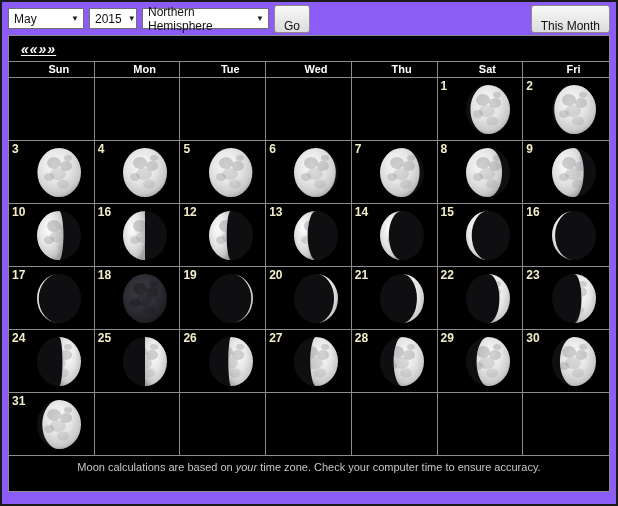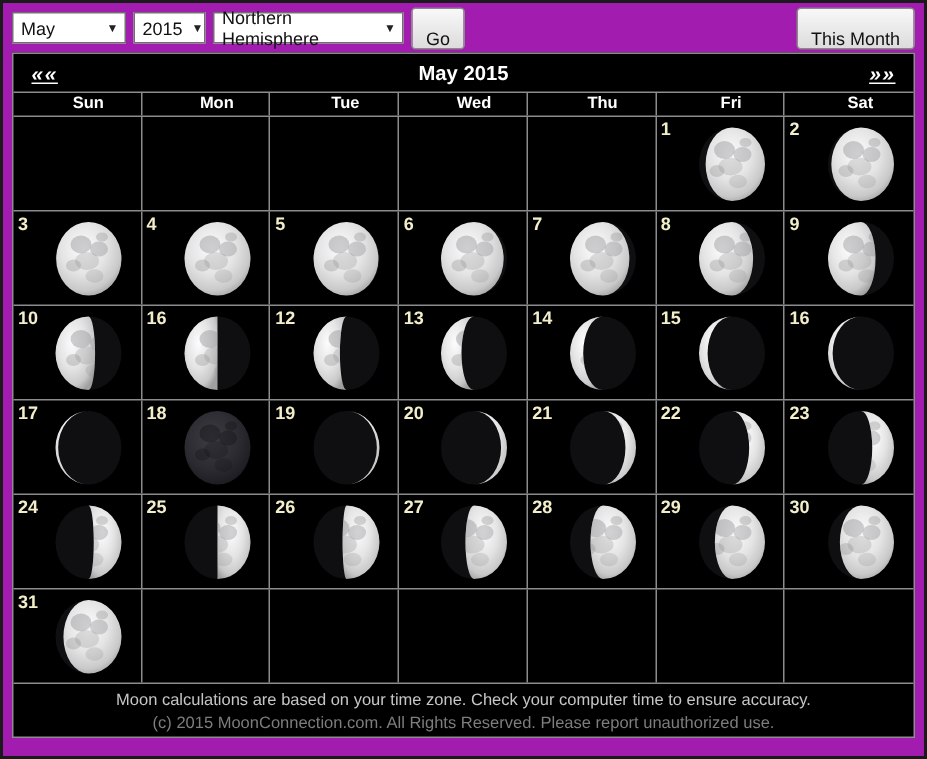--- a/index.html
+++ b/index.html
@@ -1,20 +1,20 @@
 <!DOCTYPE html>
 <html><head>
 <meta charset="utf-8">
 <style>
   * { margin:0; padding:0; box-sizing:border-box; }
   html,body { background:#e9e9e9; }
   body { font-family:"Liberation Sans", sans-serif; }
   .page {
     width:618px; height:506px;
-    background:#a21caf;
+    background:#8b5cf6;
     border:2px solid #1a1a1a;
     padding:6px;
     position:relative;
   }
   
   .toolbar { display:flex; align-items:center; gap:5px; height:21px; margin-bottom:6px; }
   .select {
     height:21px; background:#ffffff; border:1px solid #707070;
     display:flex; align-items:center; justify-content:space-between;
     font-size:12px; color:#111; padding:0 4px 0 5px; cursor:default;
@@ -62,21 +62,21 @@
     position:absolute; top:1px; left:3px;
     font-size:12px; font-weight:bold; color:#f2eec9;
   }
   .moon { position:absolute; top:5px; left:50%; margin-left:-16px; }
   
   .cal-footer {
     flex:1; border-top:1px solid #8c8c8c; text-align:center;
     padding-top:4px; line-height:15px;
   }
   .foot1 { font-size:11px; color:#c6c6c6; }
-  .foot1 .em { }
+  .foot1 .em { font-style:italic; }
   .foot2 { font-size:11px; color:#7d7d7d; }
 </style>
 </head>
 <body>
 
 <div class="page">
 
   <div class="toolbar">
     <div class="select sel-month">
       <span>May</span>
@@ -91,32 +91,31 @@
       <span class="caret">▼</span>
     </div>
     <button class="btn">Go</button>
     <button class="btn btn-this-month">This Month</button>
   </div>
 
   <div class="calendar">
 
     <div class="titlebar">
       <span class="navlink">««</span>
-      <span class="cal-title">May 2015</span>
       <span class="navlink">»»</span>
     </div>
 
     <div class="dowrow">
       <div class="dowcell">Sun</div>
       <div class="dowcell">Mon</div>
       <div class="dowcell">Tue</div>
       <div class="dowcell">Wed</div>
       <div class="dowcell">Thu</div>
+      <div class="dowcell">Sat</div>
       <div class="dowcell">Fri</div>
-      <div class="dowcell">Sat</div>
     </div>
 
     <div id="calendar-grid">
         <div class="weekrow">
           <div class="daycell"></div>
           <div class="daycell"></div>
           <div class="daycell"></div>
           <div class="daycell"></div>
           <div class="daycell"></div>
           <div class="daycell">
@@ -999,17 +998,16 @@
           <div class="daycell"></div>
           <div class="daycell"></div>
           <div class="daycell"></div>
           <div class="daycell"></div>
           <div class="daycell"></div>
         </div>
       </div>
 
     <div class="cal-footer">
       <div class="foot1"><span>Moon calculations are based on </span><span class="em">your</span><span> time zone. Check your computer time to ensure accuracy.</span></div>
-      <div class="foot2">(c) 2015 MoonConnection.com. All Rights Reserved. Please report unauthorized use.</div>
     </div>
 
   </div>
 </div>
 
 </body></html>

